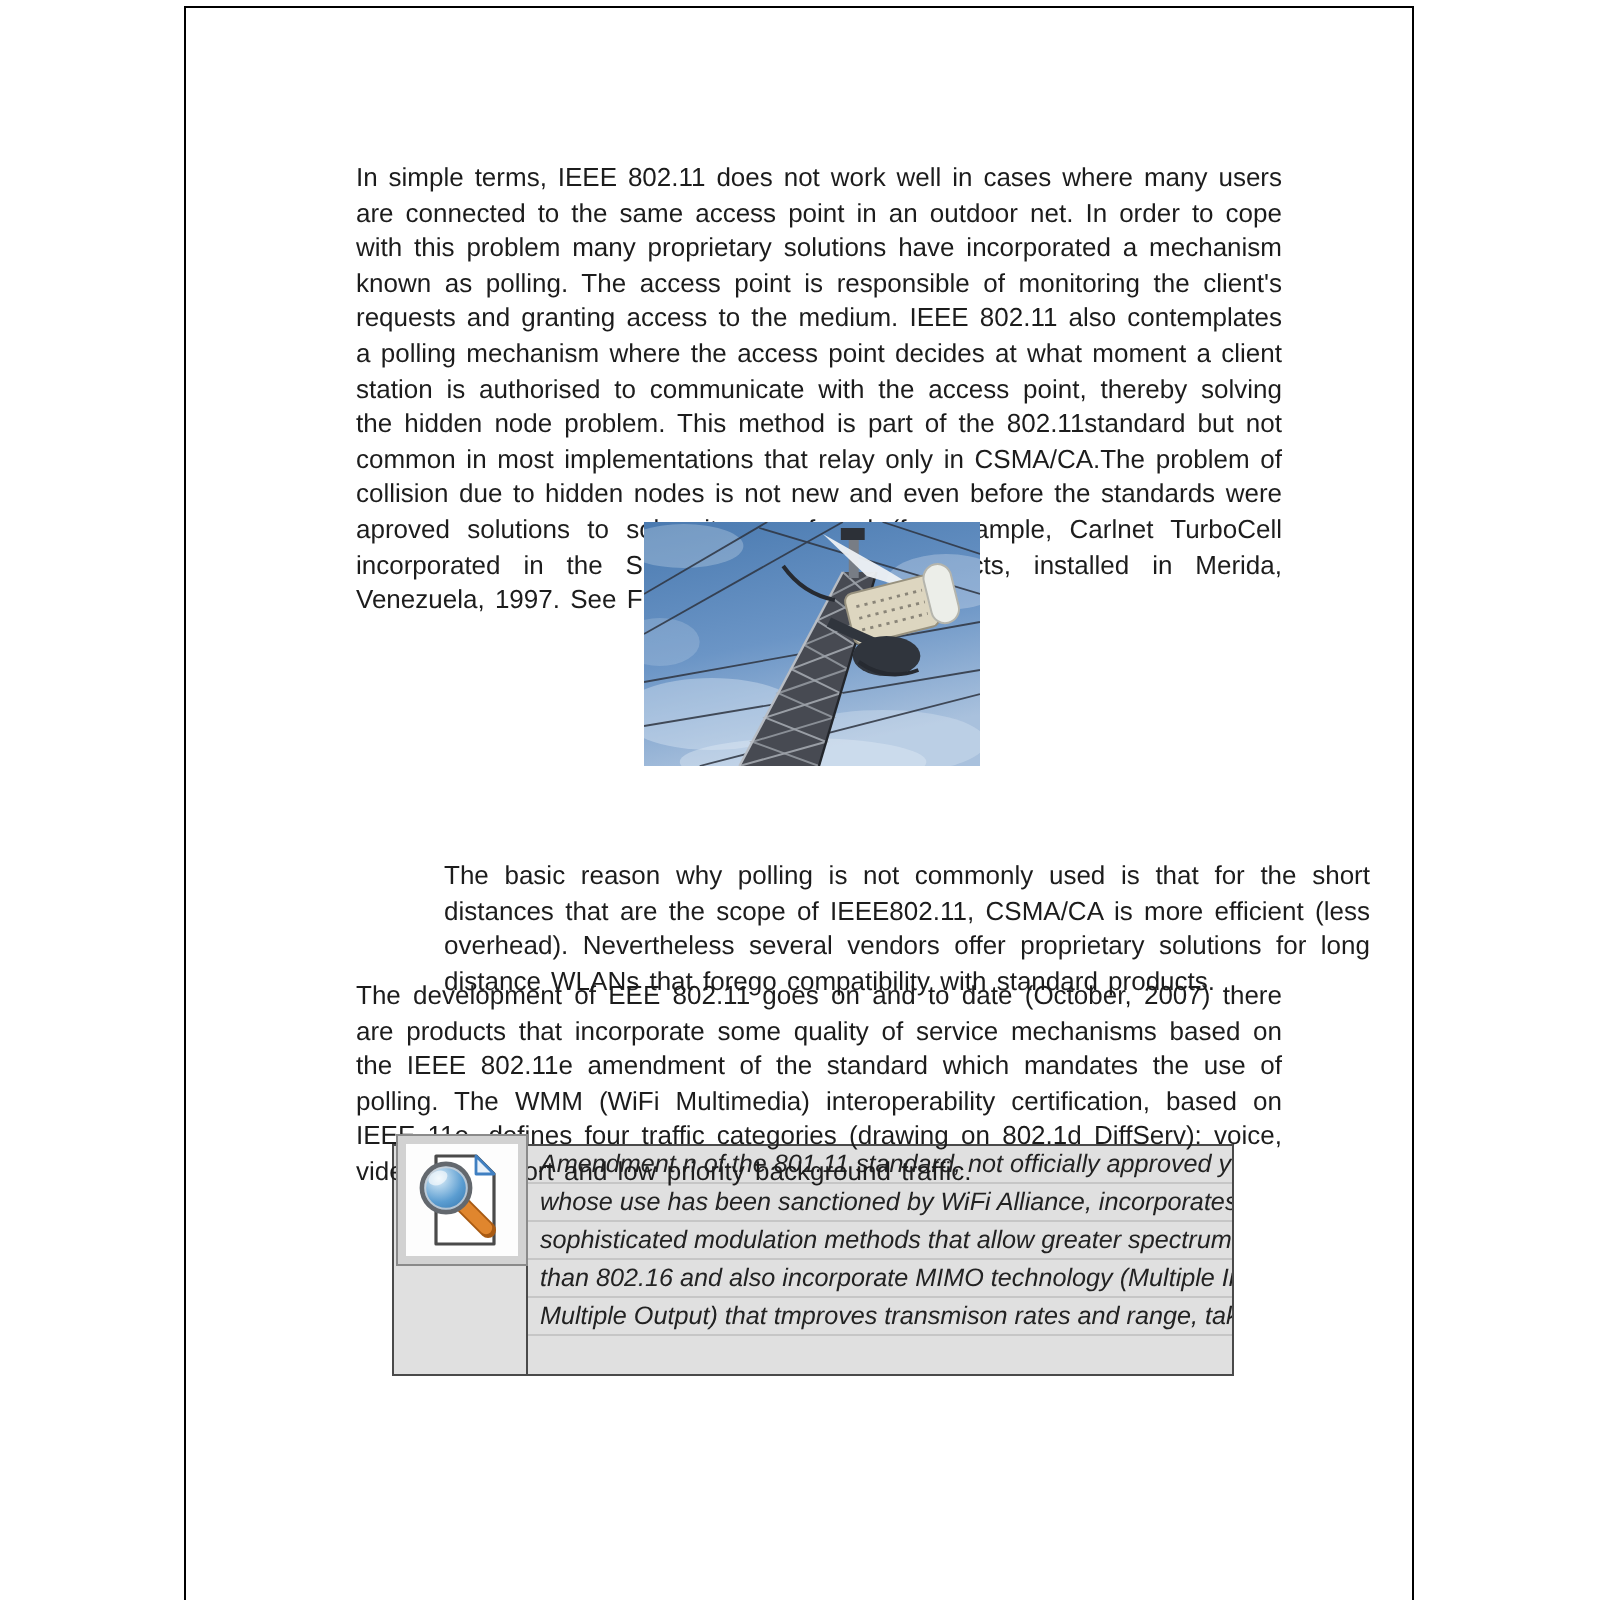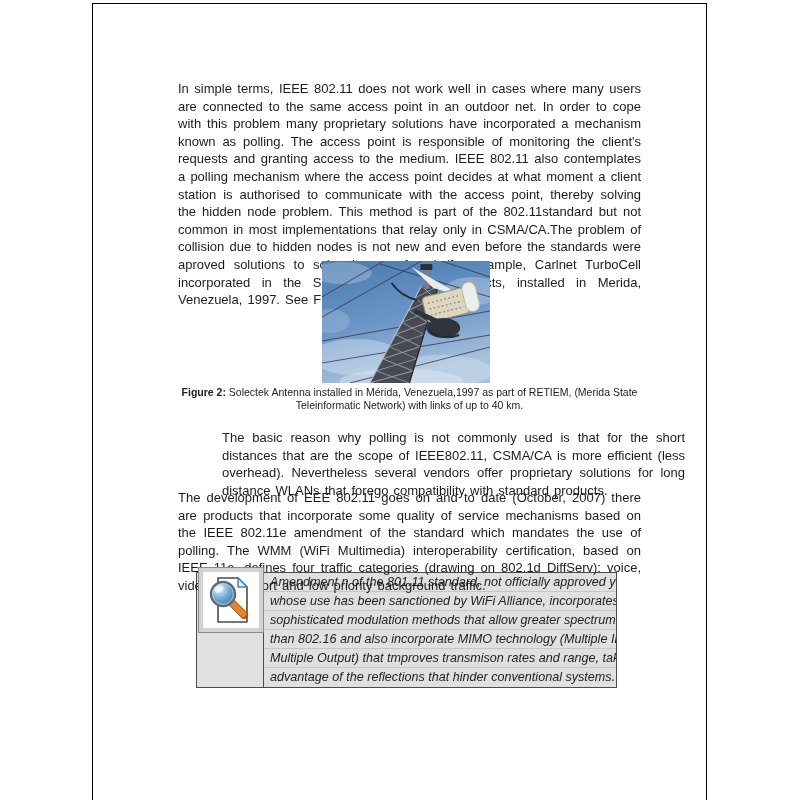--- a/index.html
+++ b/index.html
@@ -85,34 +85,32 @@
         <rect x="144" y="27" width="14" height="30" rx="7" fill="#eceee9" stroke="#b5b5ad" stroke-width="1"></rect>
       </g>
       <g>
         <path d="M93,50 Q110,58 122,63" fill="none" stroke="#30353d" stroke-width="5"></path>
         <ellipse cx="122" cy="67" rx="17" ry="10" fill="#30353d"></ellipse>
         <path d="M108,70 q14,10 30,4" fill="none" stroke="#262a31" stroke-width="2"></path>
       </g>
     </svg>
   </div>
 
-  <p class="caption"><strong>Figure 2:</strong><span> Solectek Antenna installed in Mérida, Venezuela,1997 as part of RETIEM, (Merida State Teleinformatic Network) with links of up to 40 km.</span></p>
 
   <p class="body-text p2">The basic reason why polling is not commonly used is that for the short distances that are the scope of IEEE802.11, CSMA/CA is more efficient (less overhead). Nevertheless several vendors offer proprietary solutions for long distance WLANs that forego compatibility with standard products.</p>
 
   <p class="body-text p3">The development of EEE 802.11 goes on and to date (October, 2007) there are products that incorporate some quality of service mechanisms based on the IEEE 802.11e amendment of the standard which mandates the use of polling. The WMM (WiFi Multimedia) interoperability certification, based on IEEE 11e, defines four traffic categories (drawing on 802.1d DiffServ): voice, video, best effort and low priority background traffic.</p>
 
   <div class="note-box">
     <div class="note-text">
       <div class="note-row">Amendment n of the 801.11 standard, not officially approved yet, but</div>
       <div class="note-row">whose use has been sanctioned by WiFi Alliance, incorporates  more</div>
       <div class="note-row">sophisticated modulation methods that allow greater spectrum efficiency</div>
       <div class="note-row">than 802.16 and also incorporate MIMO technology (Multiple Input,</div>
       <div class="note-row">Multiple Output) that tmproves transmison rates and range, taking</div>
-      <div class="note-row last">advantage of the reflections that hinder conventional systems.</div>
     </div>
   </div>
 
   <div class="icon-tile">
     <svg viewBox="0 0 56 56">
       <defs>
         <radialGradient id="lensg" cx="0.35" cy="0.3" r="0.9">
           <stop offset="0" stop-color="#dff0fa"></stop>
           <stop offset="0.55" stop-color="#5b9dd1"></stop>
           <stop offset="1" stop-color="#2f6ea6"></stop>

